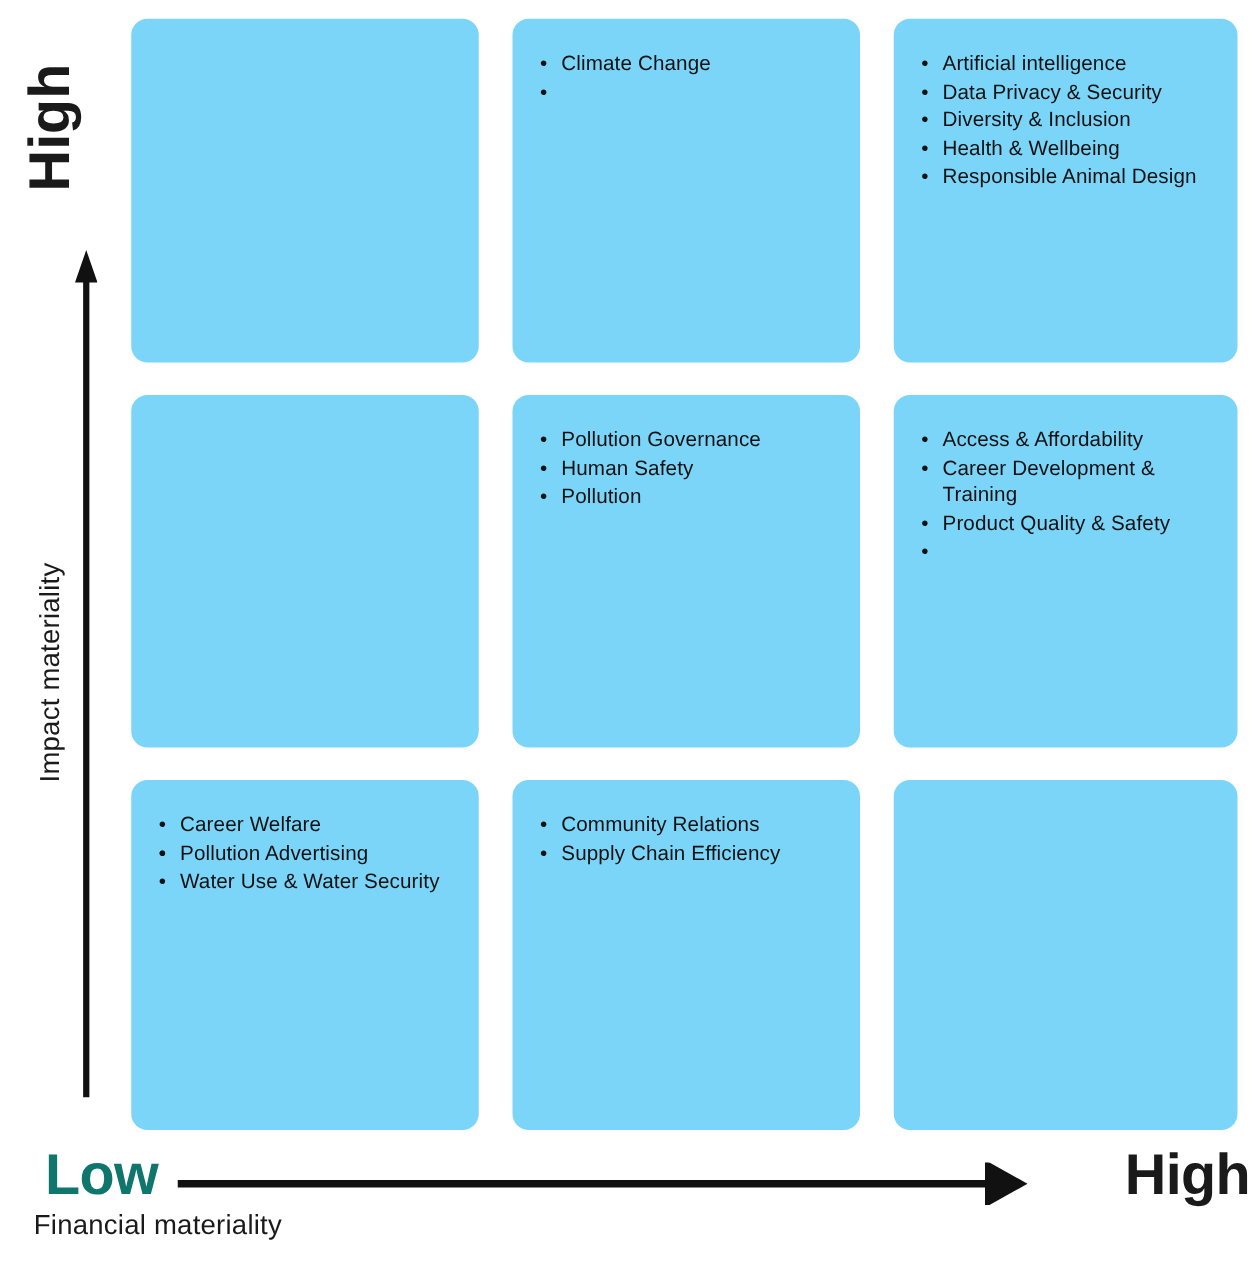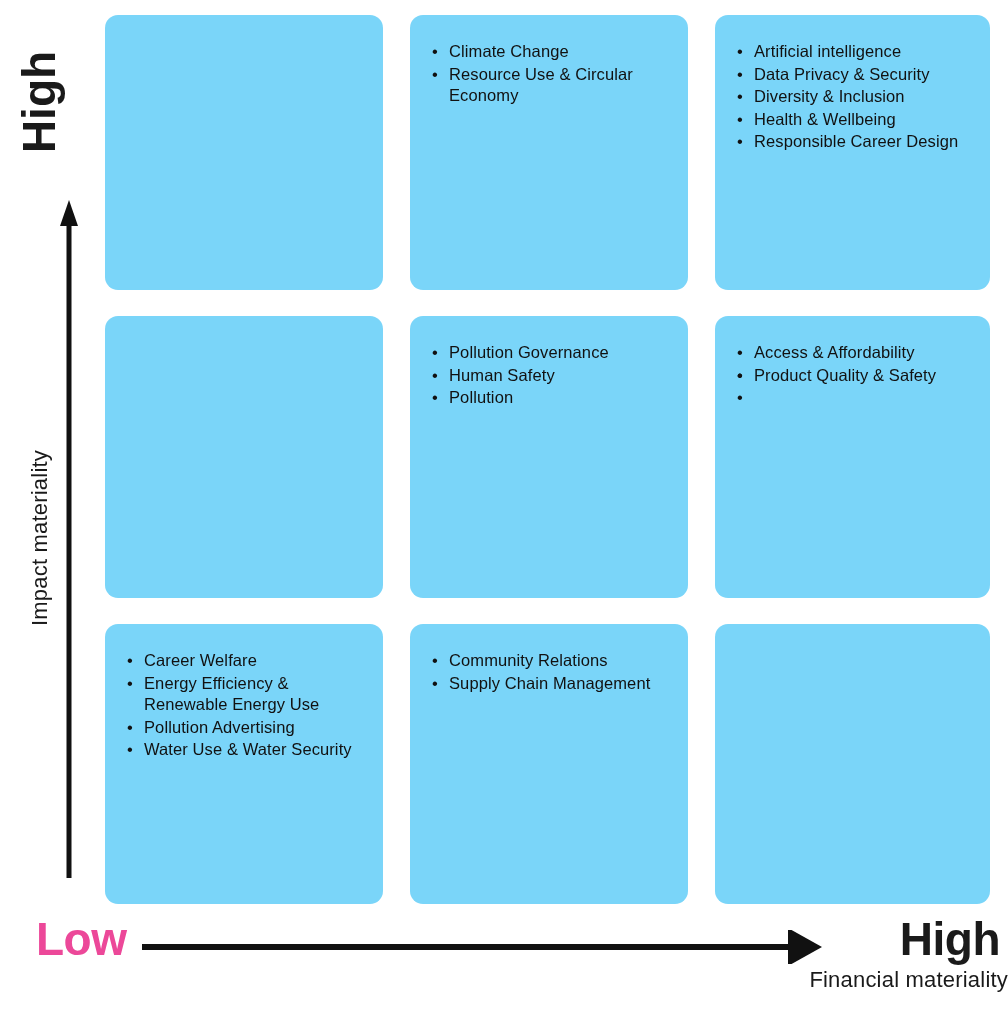--- a/index.html
+++ b/index.html
@@ -110,40 +110,40 @@
     font-family: "Liberation Sans Narrow", "Liberation Sans", sans-serif;
     transform-origin: center center;
   }
 
   .x-low {
     position: absolute;
     left: 36px;
     top: 912px;
     font-size: 46px;
     font-weight: 700;
-    color: #ec4899;
+    color: #0f766e;
     letter-spacing: -0.5px;
   }
 
   .x-high {
     position: absolute;
     right: 8px;
     top: 912px;
     font-size: 46px;
     font-weight: 700;
     color: #1a1a1a;
     letter-spacing: -0.5px;
   }
 
   .x-axis-title {
     position: absolute;
     left: 0;
     right: 0;
     top: 967px;
-    text-align: right;
+    text-align: left;
     font-size: 22px;
     font-weight: 400;
     color: #1a1a1a;
     letter-spacing: 0.2px;
     margin-left: 27px;
   }
 </style>
 </head>
 <body>
 
@@ -165,62 +165,62 @@
   <div class="x-high">High</div>
   <div class="x-axis-title">Financial materiality</div>
 
   <div class="grid">
     <div class="cell">
       <ul></ul>
     </div>
     <div class="cell">
       <ul>
           <li><span class="bullet">•</span><span>Climate Change</span></li>
-          <li><span class="bullet">•</span><span>Resource Use &amp; Circular Economy</span></li>
+          <li><span class="bullet">•</span></li>
         </ul>
     </div>
     <div class="cell">
       <ul>
           <li><span class="bullet">•</span><span>Artificial intelligence</span></li>
           <li><span class="bullet">•</span><span>Data Privacy &amp; Security</span></li>
           <li><span class="bullet">•</span><span>Diversity &amp; Inclusion</span></li>
           <li><span class="bullet">•</span><span>Health &amp; Wellbeing</span></li>
-          <li><span class="bullet">•</span><span>Responsible Career Design</span></li>
+          <li><span class="bullet">•</span><span>Responsible Animal Design</span></li>
         </ul>
     </div>
     <div class="cell">
       <ul></ul>
     </div>
     <div class="cell">
       <ul>
           <li><span class="bullet">•</span><span>Pollution Governance</span></li>
           <li><span class="bullet">•</span><span>Human Safety</span></li>
           <li><span class="bullet">•</span><span>Pollution</span></li>
         </ul>
     </div>
     <div class="cell">
       <ul>
           <li><span class="bullet">•</span><span>Access &amp; Affordability</span></li>
-          <li><span class="bullet">•</span></li>
+          <li><span class="bullet">•</span><span>Career Development &amp; Training</span></li>
           <li><span class="bullet">•</span><span>Product Quality &amp; Safety</span></li>
           <li><span class="bullet">•</span></li>
         </ul>
     </div>
     <div class="cell">
       <ul>
           <li><span class="bullet">•</span><span>Career Welfare</span></li>
-          <li><span class="bullet">•</span><span>Energy Efficiency &amp; Renewable Energy Use</span></li>
+          <li><span class="bullet">•</span></li>
           <li><span class="bullet">•</span><span>Pollution Advertising</span></li>
           <li><span class="bullet">•</span><span>Water Use &amp; Water Security</span></li>
         </ul>
     </div>
     <div class="cell">
       <ul>
           <li><span class="bullet">•</span><span>Community Relations</span></li>
-          <li><span class="bullet">•</span><span>Supply Chain Management</span></li>
+          <li><span class="bullet">•</span><span>Supply Chain Efficiency</span></li>
         </ul>
     </div>
     <div class="cell">
       <ul></ul>
     </div>
   </div>
 
 </div>
 
 </body></html>

